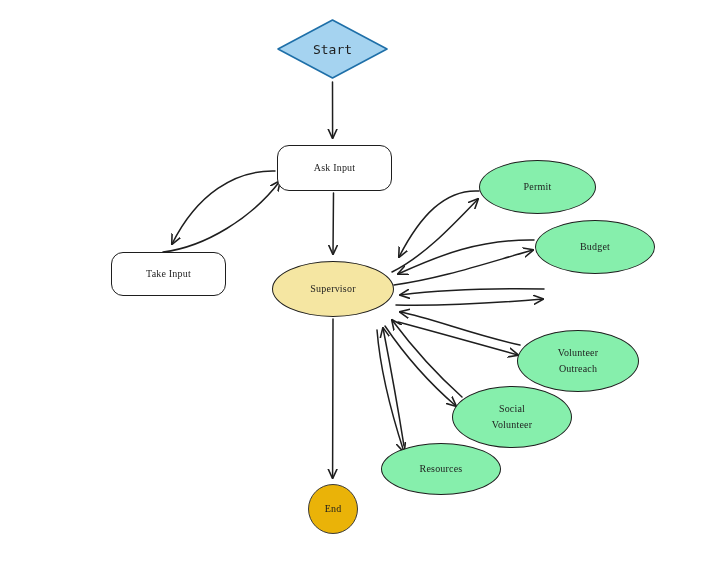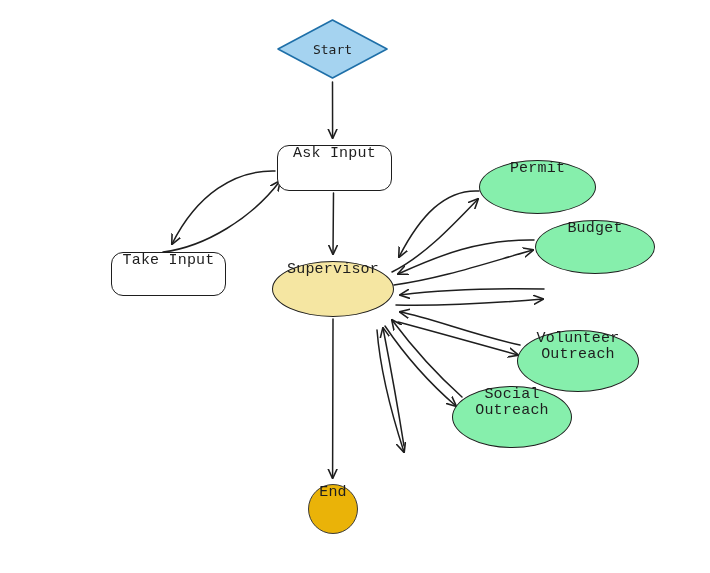--- a/index.html
+++ b/index.html
@@ -23,27 +23,27 @@
   #edges {
     position: absolute;
     left: 0;
     top: 0;
     width: 710px;
     height: 573px;
   }
   .node {
     position: absolute;
     display: flex;
-    align-items: flex-start;
+    align-items: center;
     justify-content: center;
     text-align: center;
     box-sizing: border-box;
     color: #1e1e1e;
-    font-family: Liberation Mono, monospace;
-    font-size: 15px;
+    font-family: Liberation Serif, serif;
+    font-size: 10px;
     line-height: 16px;
     letter-spacing: 0.2px;
     white-space: pre-line;
     z-index: 2;
   }
   .node-rect {
     border: 1.6px solid #1e1e1e;
     border-radius: 12px;
     background: #ffffff;
   }
@@ -171,17 +171,20 @@
   </div>
 
 
   <div class="node node-ellipse" style="left:517px; top:330px; width:122px; height:62px;">
     <span>Volunteer
 Outreach</span>
   </div>
 
   <div class="node node-ellipse" style="left:452px; top:386px; width:120px; height:62px;">
     <span>Social
-Outreach</span>
+Volunteer</span>
   </div>
 
+  <div class="node node-ellipse" style="left:381px; top:443px; width:120px; height:52px;">
+    <span>Resources</span>
+  </div>
 
 </div>
 
 </body></html>

